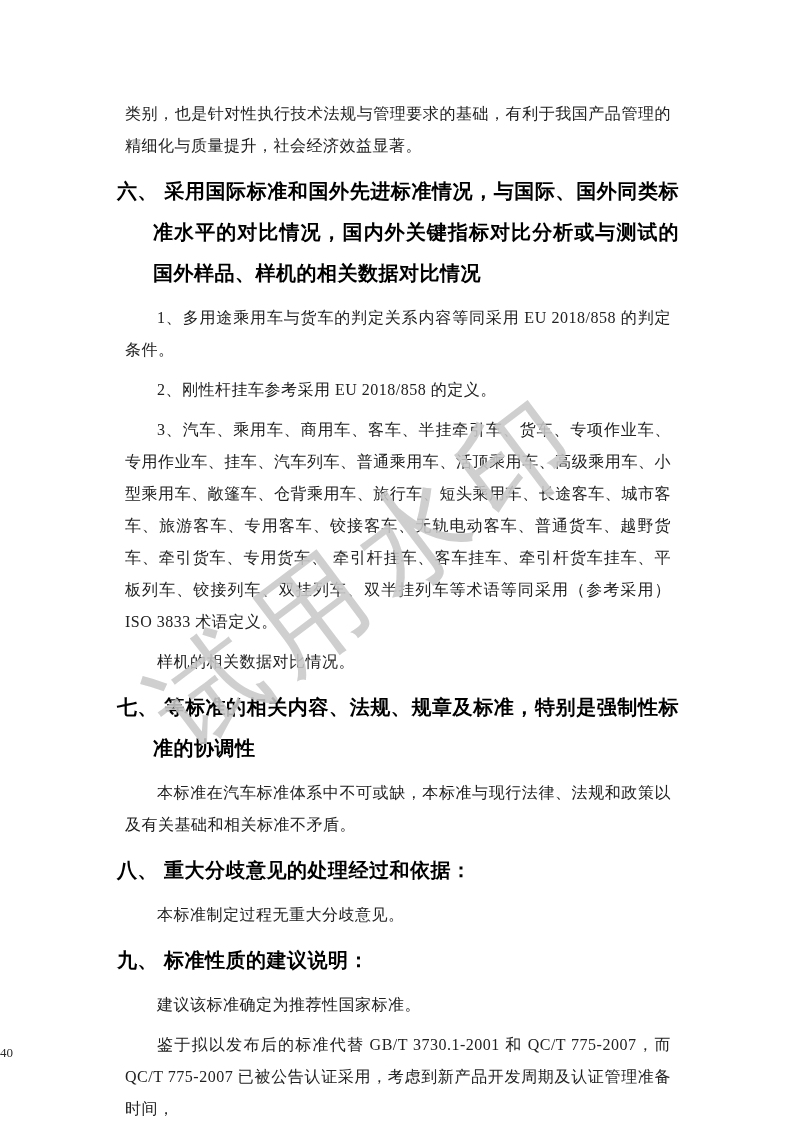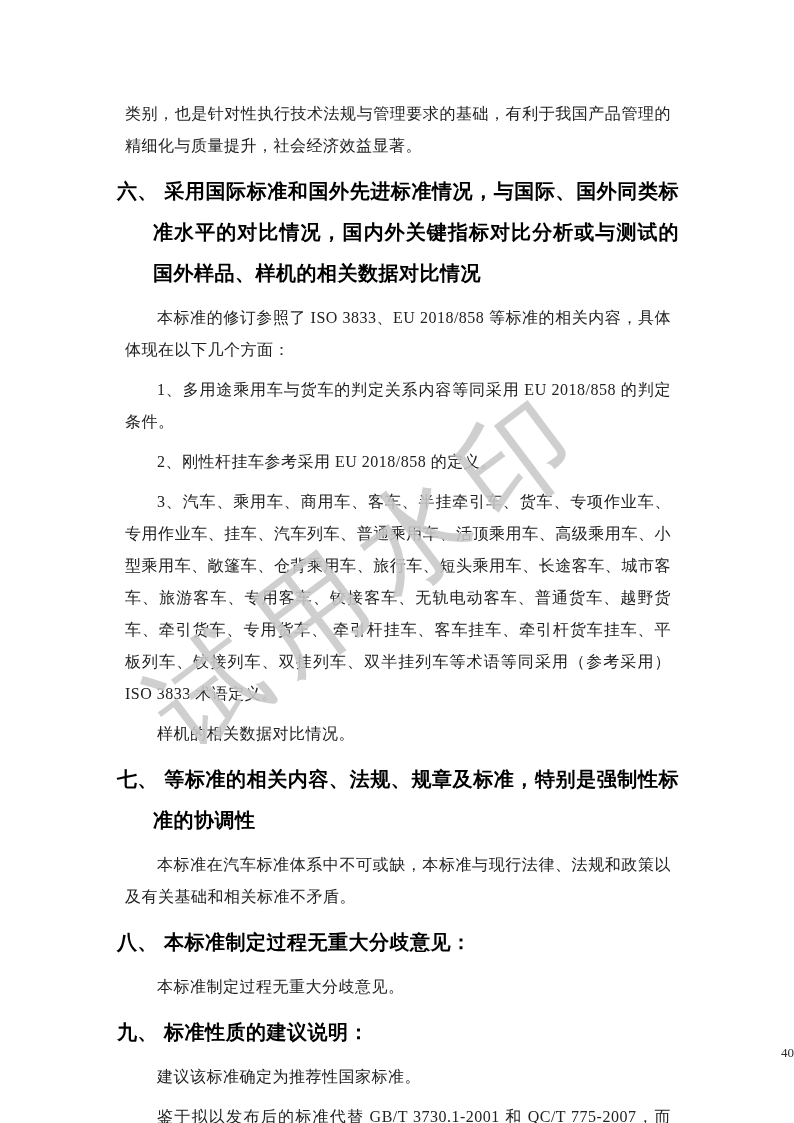--- a/index.html
+++ b/index.html
@@ -48,40 +48,39 @@
     color:#c9c9c9;
     opacity:0.88;
     white-space:nowrap;
     pointer-events:none;
     z-index:5;
   }
   .pagenum{
     position:absolute;
     left:0;right:0;
     bottom:62px;
-    text-align:right;
+    text-align:left;
     font-size:13px;
     color:#2b2b2b;
     z-index:1;
   }
 </style>
 </head>
 <body>
 
 <div class="page">
   <p class="p noindent">类别，也是针对性执行技术法规与管理要求的基础，有利于我国产品管理的精细化与质量提升，社会经济效益显著。</p>
   <h2 class="h">六、 采用国际标准和国外先进标准情况，与国际、国外同类标准水平的对比情况，国内外关键指标对比分析或与测试的国外样品、样机的相关数据对比情况</h2>
-  <p class="p">本标准的修订参照了 ISO 3833、EU 2018/858 等标准的相关内容，具体体现在以下几个方面：</p>
   <p class="p">1、多用途乘用车与货车的判定关系内容等同采用 EU 2018/858 的判定条件。</p>
   <p class="p">2、刚性杆挂车参考采用 EU 2018/858 的定义。</p>
   <p class="p">3、汽车、乘用车、商用车、客车、半挂牵引车、货车、专项作业车、专用作业车、挂车、汽车列车、普通乘用车、活顶乘用车、高级乘用车、小型乘用车、敞篷车、仓背乘用车、旅行车、短头乘用车、长途客车、城市客车、旅游客车、专用客车、铰接客车、无轨电动客车、普通货车、越野货车、牵引货车、专用货车、 牵引杆挂车、客车挂车、牵引杆货车挂车、平板列车、铰接列车、双挂列车、双半挂列车等术语等同采用（参考采用）ISO 3833 术语定义。</p>
   <p class="p">样机的相关数据对比情况。</p>
   <h2 class="h">七、 等标准的相关内容、法规、规章及标准，特别是强制性标准的协调性</h2>
   <p class="p">本标准在汽车标准体系中不可或缺，本标准与现行法律、法规和政策以及有关基础和相关标准不矛盾。</p>
-  <h2 class="h">八、 本标准制定过程无重大分歧意见：</h2>
+  <h2 class="h">八、 重大分歧意见的处理经过和依据：</h2>
   <p class="p">本标准制定过程无重大分歧意见。</p>
   <h2 class="h">九、 标准性质的建议说明：</h2>
   <p class="p">建议该标准确定为推荐性国家标准。</p>
   <p class="p">鉴于拟以发布后的标准代替 GB/T 3730.1-2001 和 QC/T 775-2007，而 QC/T 775-2007 已被公告认证采用，考虑到新产品开发周期及认证管理准备时间，</p>
 </div>
 
 <div class="watermark">试用水印</div>
 
 <div class="pagenum">40</div>
 

